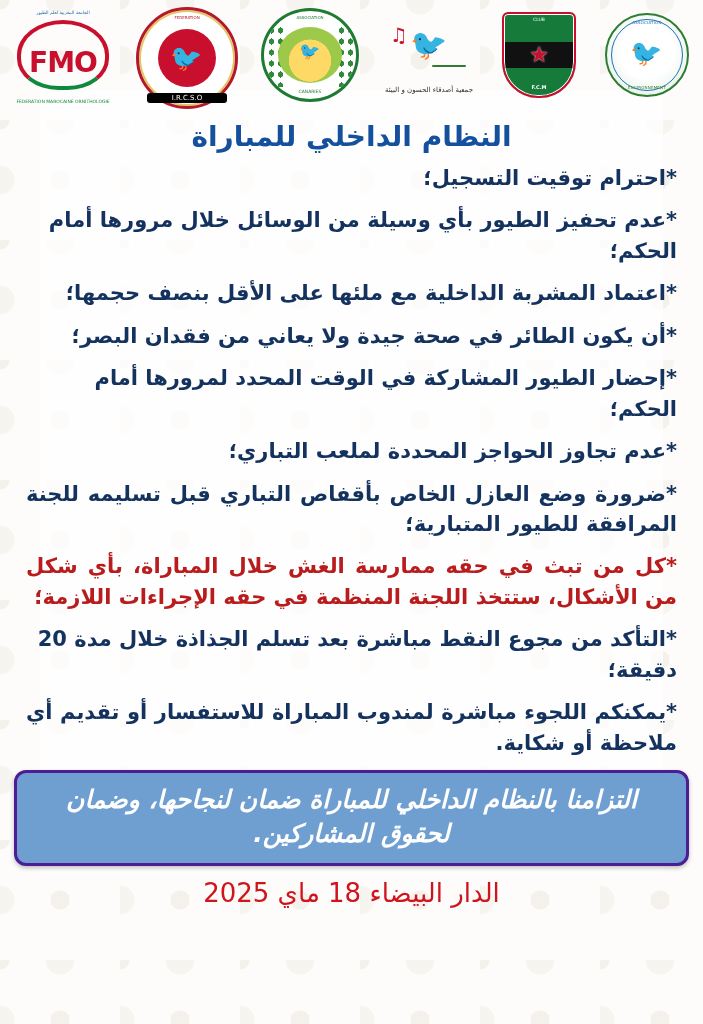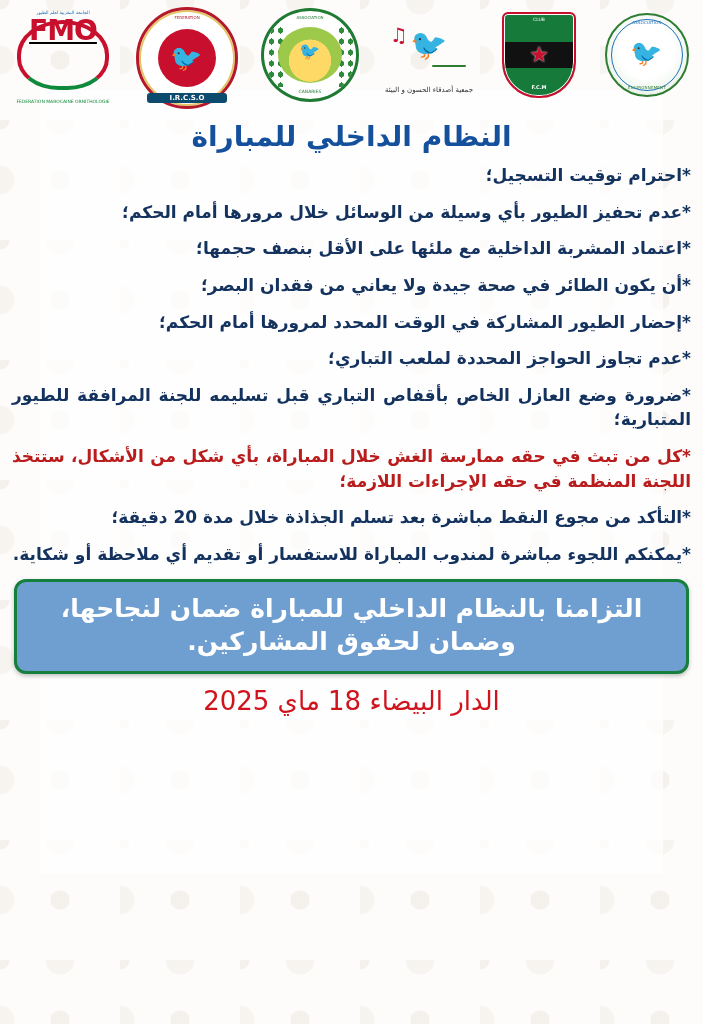--- a/index.html
+++ b/index.html
@@ -161,30 +161,30 @@
   }
   .l5-disc {
     width: 58px; height: 58px; border-radius: 50%;
     background: #c8102e;
     display: flex; align-items: center; justify-content: center;
   }
   .l5-bird { color: #ffffff; font-size: 26px; line-height: 1; }
   .l5-top { position: absolute; top: 5px; left: 0; right: 0; font-size: 4px; color: #b3182b; }
   .l5-bot {
     position: absolute; bottom: 3px; left: 8px; right: 8px;
-    font-size: 7px; font-weight: bold; color: #ffffff;
-    background: #0c4a6e; border-radius: 3px; padding: 1px 0;
+    font-size: 7px; font-weight: normal; color: #ffffff;
+    background: #000000; border-radius: 3px; padding: 1px 0;
   }
 
   
   .logo6 { width: 106px; height: 104px; }
   .l6-wrap {
     width: 100px; height: 96px;
     position: relative;
-    display: flex; align-items: flex-start; justify-content: center; text-decoration: underline;
+    display: flex; align-items: center; justify-content: center;
   }
   .l6-swoosh {
     position: absolute; top: 10px; left: 4px; right: 4px; height: 62px;
     border: 4px solid #c8102e;
     border-radius: 50% 50% 45% 45%;
     border-bottom-color: #0f8a3d;
   }
   .l6-text {
     font-size: 28px; font-weight: bold; color: #c8102e;
     letter-spacing: -1px; transform: translateY(4px);
@@ -197,23 +197,23 @@
     text-align: center;
     color: #14509c;
     font-size: 28px;
     font-weight: bold;
     margin: 8px 0 10px 0;
     letter-spacing: 0px;
   }
 
   
   .rules {
-    padding: 0 12px;
+    padding: 0 26px;
     color: #13315c;
-    font-size: 17px;
+    font-size: 21px;
     line-height: 1.45;
     text-align: right;
     direction: rtl;
   }
   .rule {
     margin: 0 0 12px 0;
     font-weight: bold;
     color: #14325e;
   }
   .rule.red {
@@ -223,29 +223,30 @@
   }
   .rule.justified {
     text-align: justify;
     text-align-last: right;
   }
 
   
   .conclusion {
     margin: 10px 14px 0 14px;
     background: #6f9fd1;
-    border: 3px solid #15803d;
+    border: 3px solid #4c1d95;
     border-radius: 12px;
     color: #ffffff;
     font-size: 25px;
     font-weight: bold;
     line-height: 1.35;
     padding: 10px 16px 12px 16px;
     text-align: center;
     box-shadow: 0 2px 4px rgba(0,0,0,.25);
+    font-style: italic;
   }
 
   
   .footer {
     margin-top: 12px;
     text-align: center;
     color: #d0141e;
     font-size: 26px;
     font-weight: normal;
   }

